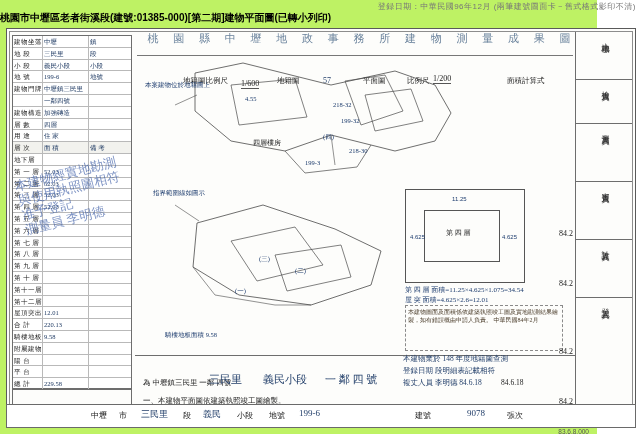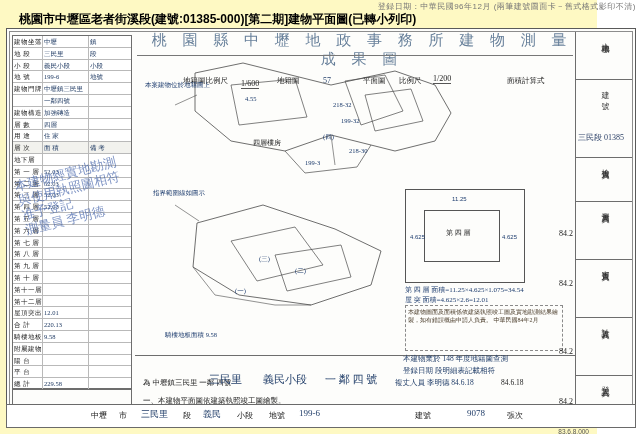--- a/index.html
+++ b/index.html
@@ -1,29 +1,29 @@
 <!DOCTYPE html>
 <html><head>
 <meta charset="utf-8">
 <style>
   html,body{margin:0;padding:0;background:#fff;}
   body{width:640px;height:434px;overflow:hidden;font-family:"Liberation Sans",sans-serif;color:#111;}
-  #page{position:relative;width:597px;height:434px;background:#fef9c3;}
+  #page{position:relative;width:597px;height:434px;background:#bef264;}
 
   .topline{position:absolute;left:0;top:0;width:640px;height:14px;font-size:8px;color:#777;}
   .topline .tr{position:absolute;right:4px;top:1px;letter-spacing:0.5px;}
 
-  .doctitle{position:absolute;left:19px;top:11px;font-size:12px;font-weight:bold;color:#000;letter-spacing:0px;}
+  .doctitle{position:absolute;left:0;top:11px;font-size:10px;font-weight:bold;color:#000;letter-spacing:0px;}
 
   
   .sheet{position:absolute;left:6px;top:28px;width:628px;height:398px;border:1px solid #5a5a5a;background:#fdfdfb;}
   .sheet:before{content:"";position:absolute;left:2px;top:2px;right:2px;bottom:2px;border:1px solid #8d8d8d;}
 
   .hdrband{position:absolute;left:140px;top:2px;width:430px;height:22px;}
-  .hdrtitle{position:absolute;left:0;top:0;width:430px;text-align:center;font-family:"Liberation Serif",serif;font-size:15px;letter-spacing:6px;color:#4e6b8a;opacity:.85;}
+  .hdrtitle{position:absolute;left:0;top:0;width:430px;text-align:center;font-family:"Liberation Serif",serif;font-size:11px;letter-spacing:6px;color:#4e6b8a;opacity:.85;}
 
   
   .rightcol{position:absolute;right:3px;top:3px;width:56px;bottom:3px;border-left:1px solid #6d6d6d;}
   .rcell{position:relative;border-bottom:1px solid #6d6d6d;box-sizing:border-box;}
   .rlbl{position:absolute;left:50%;transform:translateX(-50%);top:4px;writing-mode:vertical-rl;text-orientation:upright;font-size:8px;letter-spacing:1px;color:#333;font-family:"Liberation Serif",serif;}
   .rval{position:absolute;left:4px;top:6px;font-size:10px;color:#2a3f66;font-family:"Liberation Serif",serif;}
 
   
   .ltable{position:absolute;left:5px;top:6px;width:118px;height:352px;border:1px solid #6d6d6d;background:#fff;}
   .lrow{position:relative;height:11.8px;border-bottom:1px solid #b9b9b9;box-sizing:border-box;display:flex;}
@@ -84,21 +84,21 @@
     <div class="hdrband">
       <div class="hdrtitle">桃 園 縣 中 壢 地 政 事 務 所 建 物 測 量 成 果 圖</div>
     </div>
 
     <div class="scalebar">
       <span class="sb" style="left:46px;">地籍圖比例尺</span>
       <span class="sb" style="left:104px;top:6px;font-size:8px;border-bottom:1px solid #555;">1/600</span>
       <span class="sb" style="left:140px;">地籍圖</span>
       <span class="sb" style="left:186px;color:#24406b;font-size:8px;">57</span>
       <span class="sb" style="left:226px;">平面圖</span>
-      <span class="sb" style="left:262px;">比例尺</span>
+      <span class="sb" style="left:270px;">比例尺</span>
       <span class="sb" style="left:296px;top:1px;font-size:8px;border-bottom:1px solid #555;">1/200</span>
       <span class="sb" style="left:350px;padding-left:20px;">面積計算式</span>
     </div>
 
     <div class="ltable">
       <div class="lrow">
           <div class="lc k">建物坐落</div>
           <div class="lc v hand">中壢</div>
           <div class="lc v2">鎮</div>
         </div>
@@ -309,32 +309,27 @@
     <div class="certblk">
       <div class="certline" style="left:8px;top:22px;">為  中壢鎮三民里  一鄰  四號</div>
       <div class="certhand" style="left:74px;top:16px;">三民里</div>
       <div class="certhand" style="left:128px;top:16px;">義民小段</div>
       <div class="certhand" style="left:190px;top:16px;">一 鄰 四 號</div>
       <div class="certline" style="left:8px;top:40px;text-align:center;">一、本建物平面圖依建築執照竣工圖繪製。</div>
       <div class="certline" style="left:8px;top:52px;">二、本建物面積依實地勘測結果計算。</div>
       <div class="certline" style="left:96px;top:52px;color:#24406b;">地號 199-6  面積 34.067  登記筆 24 號完成竣工申請書轉檔計算。</div>
       <div class="certline" style="left:268px;top:-2px;color:#24406b;">本建物業於 148 年度地籍圖查測</div>
       <div class="certline" style="left:268px;top:10px;color:#24406b;">登録日期  段明細表記載相符</div>
-      <div class="certline" style="left:260px;top:22px;color:#24406b;">複丈人員  李明德   84.6.18</div>
+      <div class="certline" style="left:268px;top:22px;color:#24406b;">複丈人員  李明德   84.6.18</div>
       <div class="certline" style="left:366px;top:22px;color:#1b1b1b;">84.6.18</div>
     </div>
 
     <div class="rightcol">
       <div class="rcell" style="height:48px;">
         <div class="rlbl">土地標示</div>
-      </div>
-      <div class="rcell" style="height:78px;">
-        <div class="rlbl">建    號</div>
-        <div class="rval" style="left:2px;top:52px;font-size:8px;">三民段
-01385</div>
       </div>
       <div class="rcell" style="height:44px;">
         <div class="rlbl">檢查人員</div>
       </div>
       <div class="rcell" style="height:58px;">
         <div class="rlbl">測量人員</div>
       </div>
       <div class="rcell" style="height:58px;">
         <div class="rlbl">審查人員</div>
       </div>

